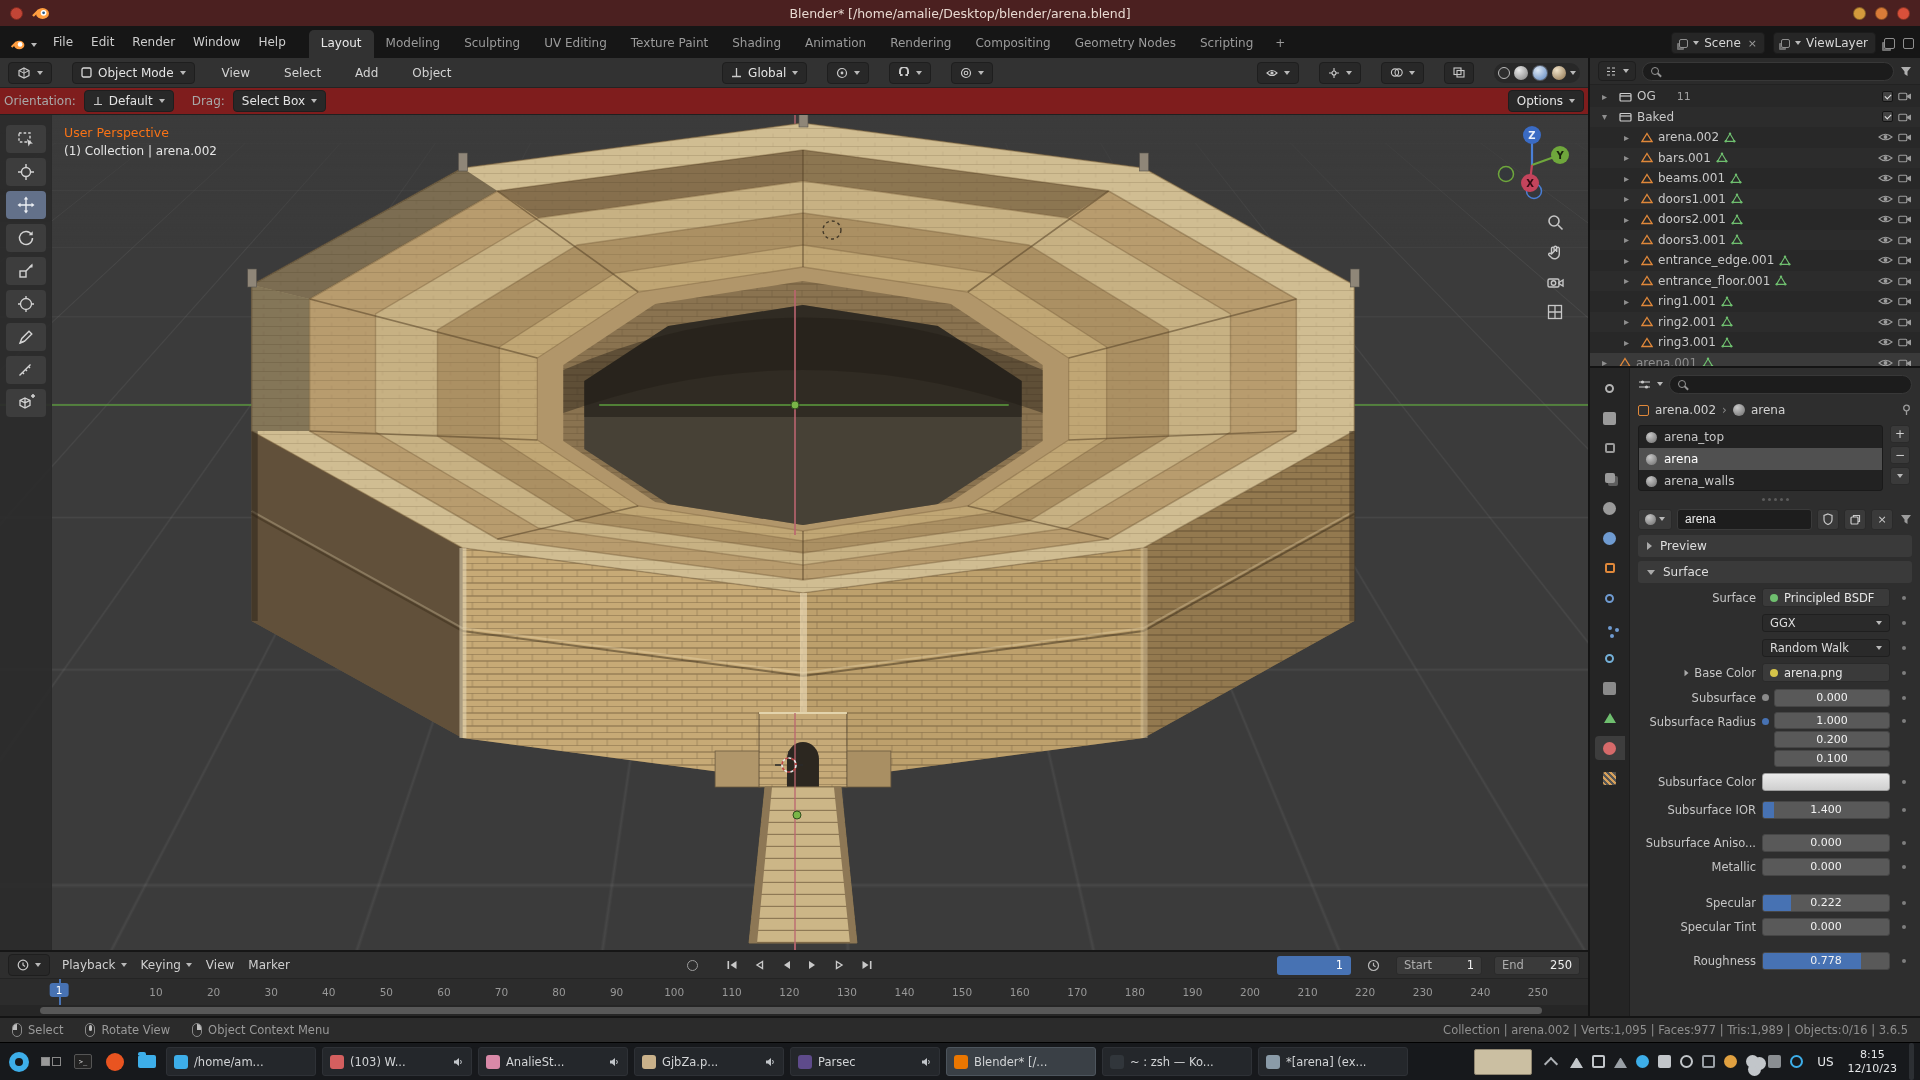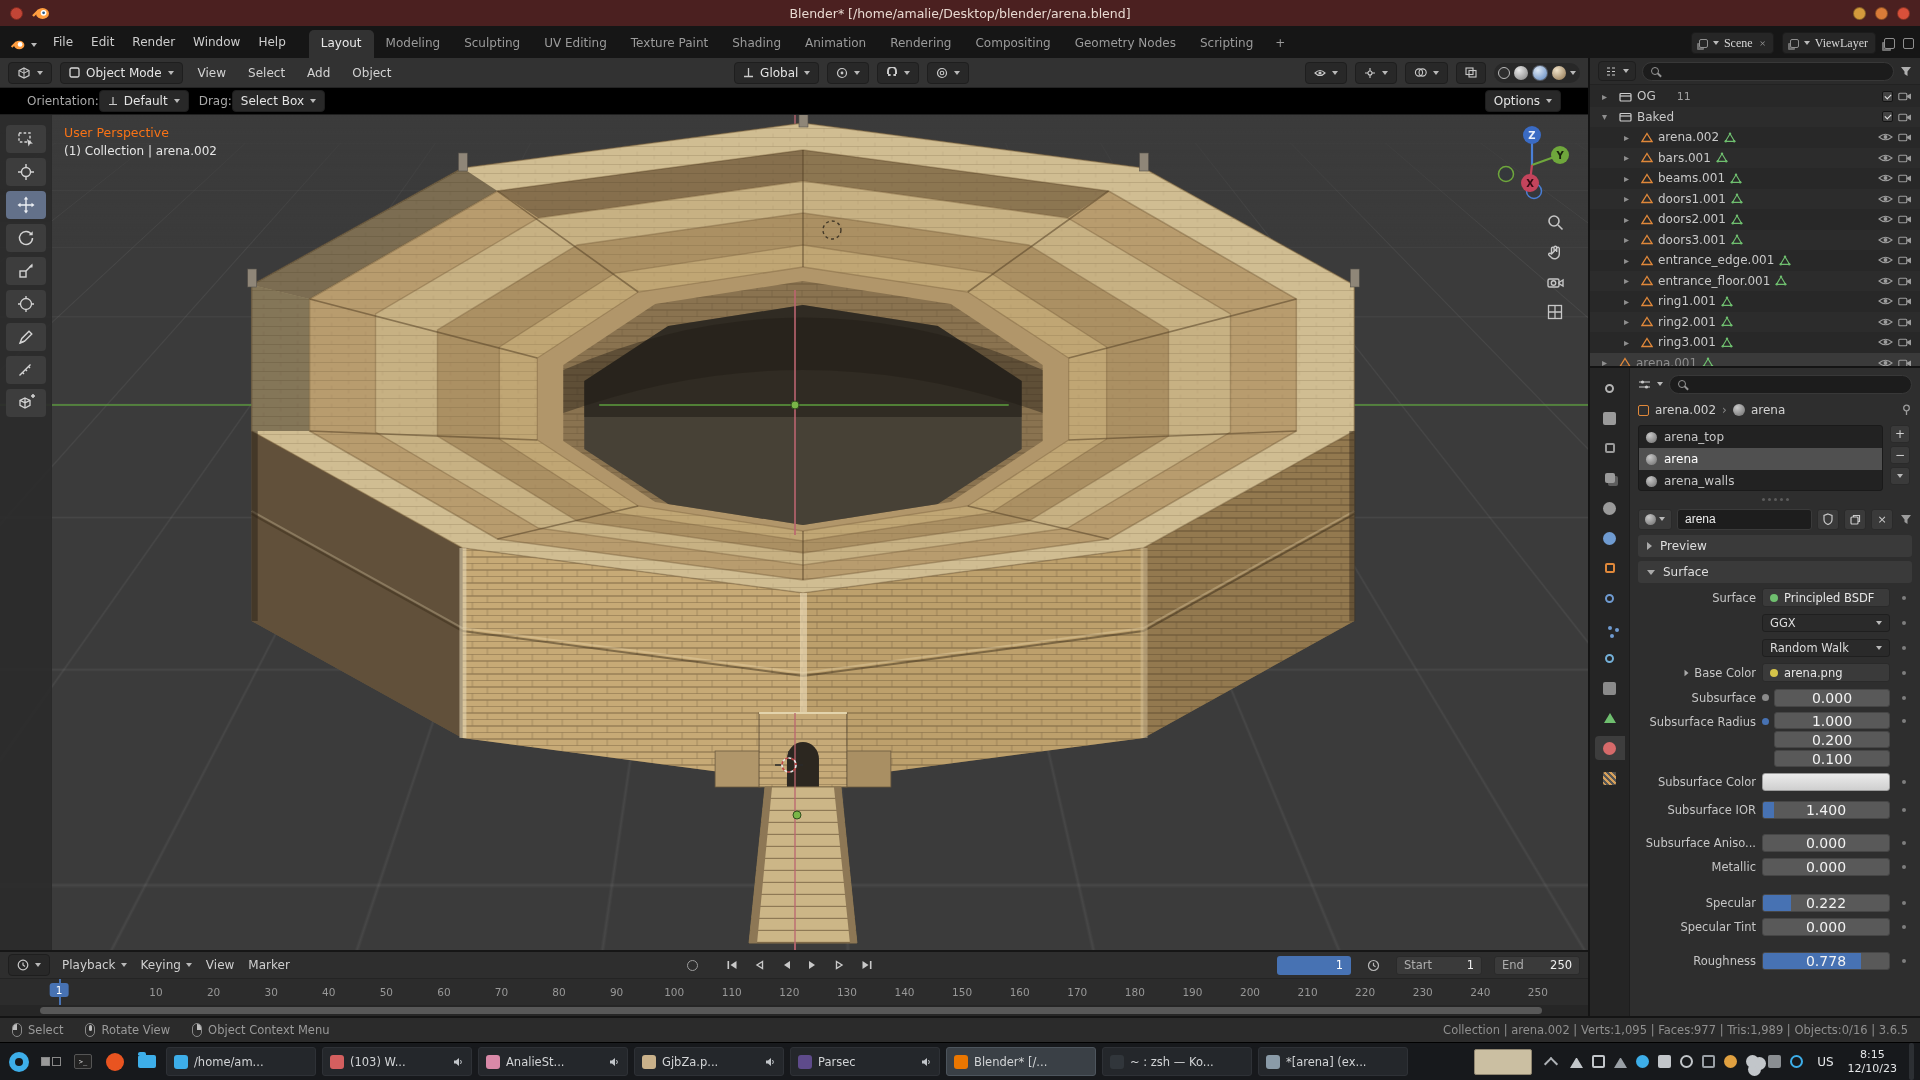--- a/index.html
+++ b/index.html
@@ -24,43 +24,43 @@
   .topbar { height:32px; background:#161616; display:flex; align-items:flex-end; padding:0 6px 0 8px; flex:none; }
   .blogo-btn { display:flex; align-items:center; gap:5px; padding:0 7px 7px 2px; }
   .menus { display:flex; align-items:center; padding-bottom:6px; }
   .menu-item { padding:3px 9px; color:#cdcdcd; border-radius:3px; cursor:default; }
   .workspaces { display:flex; align-items:center; margin-left:14px; }
   .ws-tab { padding:6px 12px 8px; color:#9b9b9b; border-radius:5px 5px 0 0; font-size:12px; }
   .ws-tab.active { background:#323232; color:#e9e9e9; }
   .ws-add { padding:6px 10px 8px; color:#9b9b9b; }
   .tb-widgets { margin-left:auto; display:flex; align-items:center; gap:8px; padding-bottom:4px; }
   .pillw { display:flex; align-items:center; gap:5px; background:#262626; border:1px solid #1b1b1b; border-radius:4px;
-           height:22px; padding:0 7px; color:#d6d6d6;font-family:Liberation Serif, serif; }
+           height:22px; padding:0 7px; color:#d6d6d6; }
   .pillw .x { color:#9a9a9a; font-size:11px; padding-left:2px; }
   .dblsq { width:11px; height:11px; border:1.5px solid #8f8f8f; border-radius:2px; box-shadow:-3px 3px 0 -1px #6f6f6f; }
 
   
   .main { flex:1; display:flex; min-height:0; }
   .center { flex:1; display:flex; flex-direction:column; min-width:0; border-right:2px solid #141414; }
 
   .vp-header { height:30px; background:#323232; border-bottom:1px solid #232323; display:flex; align-items:center;
                padding:0 8px; gap:10px; flex:none; }
-  .hgrp { display:flex; align-items:center; gap:8px; }
+  .hgrp { display:flex; align-items:center; gap:20px; }
   .dd { display:flex; align-items:center; gap:6px; background:#282828; border:1px solid #1e1e1e; border-radius:4px;
         height:22px; padding:0 8px; color:#e3e3e3; white-space:nowrap; }
   .hmenu { color:#d3d3d3; padding:3px 7px; }
   .shadepills { display:flex; align-items:center; background:#282828; border-radius:10px; padding:2px 4px; gap:4px; }
   .sphere { width:14px; height:14px; border-radius:50%; background:radial-gradient(circle at 35% 30%, #e8e8e8, #7c7c7c); }
   .sphere.wire { background:#2e2e2e; border:1.5px solid #b9b9b9; width:12px; height:12px; }
   .sphere.mat  { background:radial-gradient(circle at 35% 30%, #dce7f4, #5d86c0); }
   .sphere.rend { background:radial-gradient(circle at 35% 30%, #f0e2c8, #8a6f4a); }
   .pillsel { background:#565d68; border-radius:9px; padding:1px; display:inline-flex; }
 
-  .tool-settings { height:27px; background:#000000; border-bottom:1px solid #202020; display:flex; align-items:center;
-                   padding:0 27px; gap:0; flex:none; color:#bdbdbd; }
+  .tool-settings { height:27px; background:#7f1d1d; border-bottom:1px solid #202020; display:flex; align-items:center;
+                   padding:0 4px; gap:8px; flex:none; color:#bdbdbd; }
   .ts-label { color:#a8a8a8; }
 
   
   .canvas { flex:1; position:relative; background:#3b3b3b; overflow:hidden; min-height:0; }
   .gridplane { position:absolute; top:28px; left:-705px; width:3000px; height:1700px;
     background-image:linear-gradient(rgba(255,255,255,.06) 1.5px, transparent 1.5px),
                      linear-gradient(90deg, rgba(255,255,255,.06) 1.5px, transparent 1.5px);
     background-size:95px 95px; transform:perspective(1000px) rotateX(63deg); transform-origin:50% 0; }
   .grid-fade { position:absolute; inset:0; background:linear-gradient(rgba(59,59,59,.95), rgba(59,59,59,0) 16%); }
   .scene-svg { position:absolute; inset:0; width:100%; height:100%; }
@@ -173,21 +173,21 @@
   .tri-d { width:0; height:0; border-left:4px solid transparent; border-right:4px solid transparent; border-top:5px solid #aaa; }
   .prow { display:grid; grid-template-columns:118px 1fr 16px; align-items:center; min-height:21px; column-gap:6px; }
   .plabel { text-align:right; color:#c6c6c6; font-size:11.5px; white-space:nowrap; overflow:hidden; display:flex;
             justify-content:flex-end; align-items:center; gap:5px; }
   .pval { display:flex; align-items:center; gap:5px; min-width:0; }
   .pdec { display:flex; justify-content:center; }
   .pdec i { width:4px; height:4px; border-radius:50%; background:#7e7e7e; }
   .num { flex:1; position:relative; background:#595959; border:1px solid #464646; border-radius:3px; height:18px;
          overflow:hidden; display:flex; align-items:center; justify-content:center; }
   .num .fill { position:absolute; left:0; top:0; bottom:0; background:#4772b3; width:0; }
-  .num .val { position:relative; color:#f2f2f2; font-size:14px; }
+  .num .val { position:relative; color:#f2f2f2; font-size:11px; }
   .ddv { flex:1; background:#2a2a2a; border:1px solid #1f1f1f; border-radius:3px; height:18px; display:flex;
          align-items:center; padding:0 7px; color:#dcdcdc; font-size:11.5px; gap:6px; }
   .ddv .chev { margin-left:auto; }
   .btnv { flex:1; background:#3a3a3a; border:1px solid #2a2a2a; border-radius:3px; height:19px; display:flex;
           align-items:center; padding:0 7px; color:#e6e6e6; font-size:11.5px; gap:6px; }
   .dotc { width:8px; height:8px; border-radius:50%; flex:none; }
   .swatch { flex:1; height:18px; border-radius:3px; background:linear-gradient(#ebebeb,#cfcfcf); border:1px solid #9c9c9c; }
   .vstack { flex:1; display:flex; flex-direction:column; gap:2px; }
   .socket { width:7px; height:7px; border-radius:50%; background:#8a8a8a; flex:none; }
   .socket.blue { background:#4772b3; }

